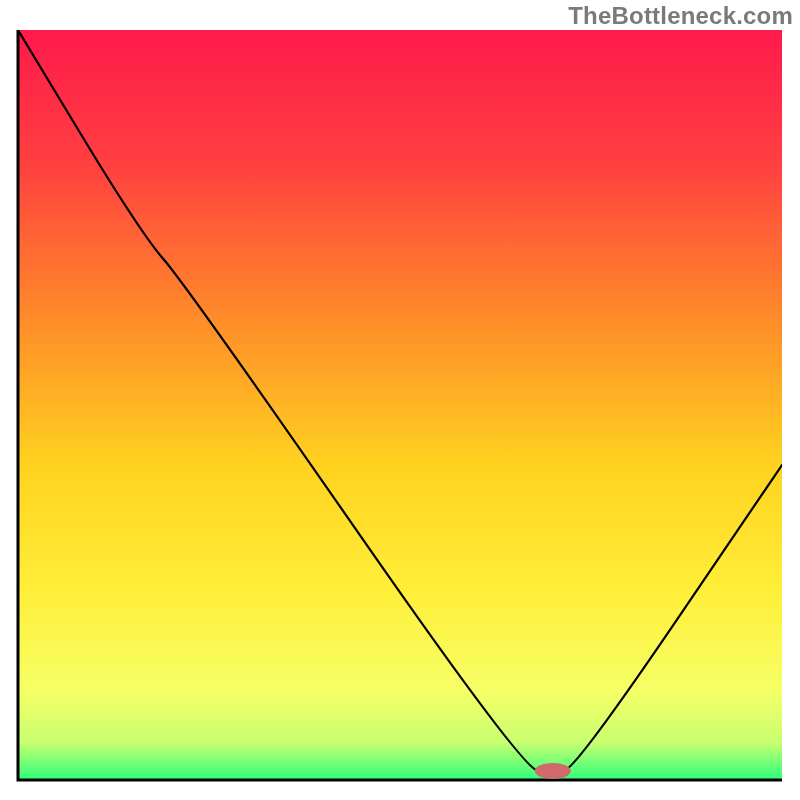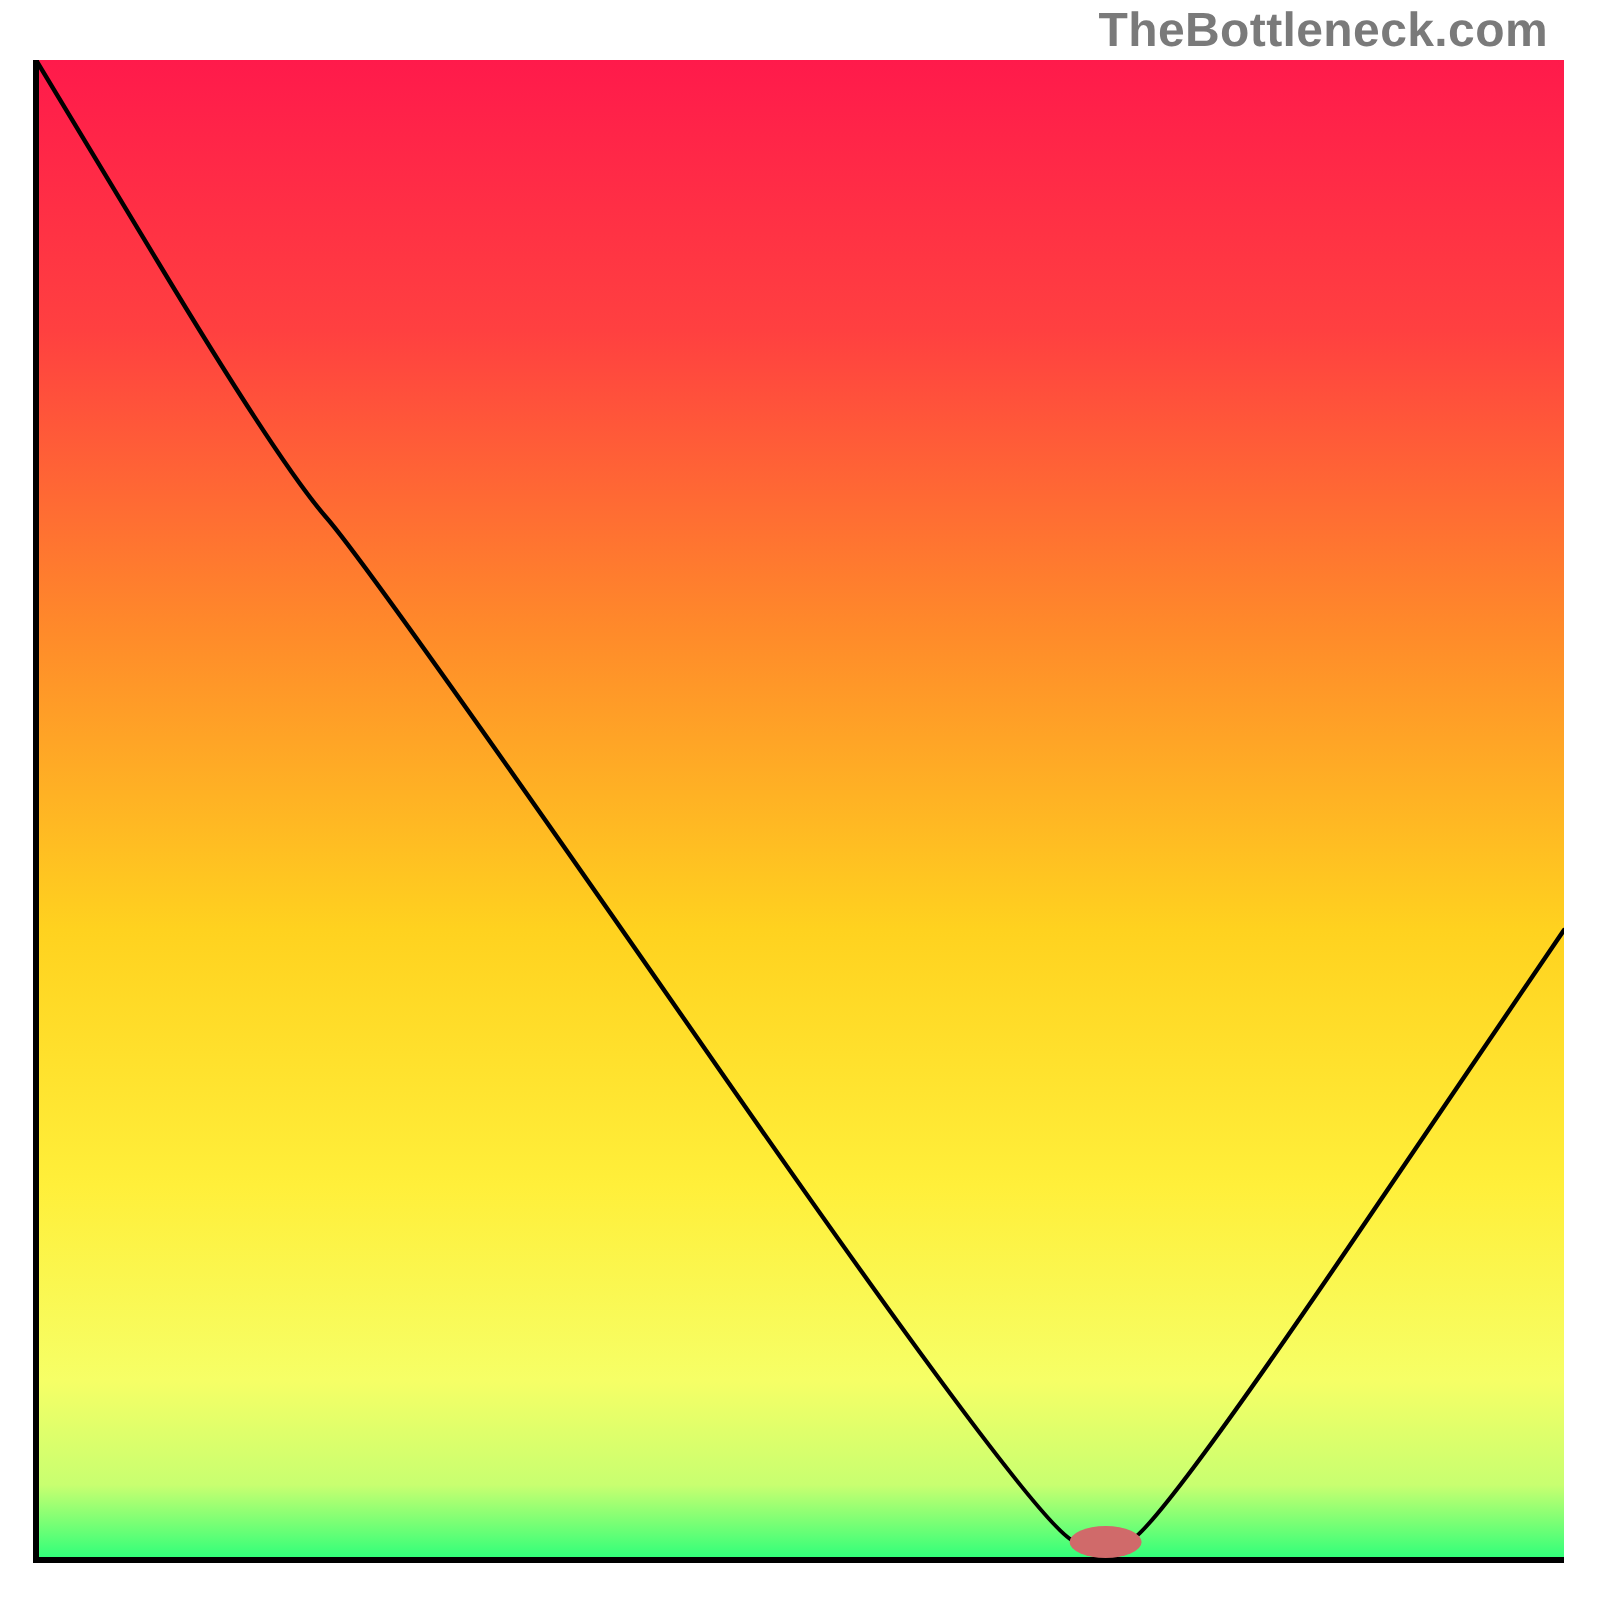--- a/index.html
+++ b/index.html
@@ -11,21 +11,21 @@
     overflow: hidden;
   }
   .container {
     position: relative;
     width: 800px;
     height: 800px;
   }
   .watermark {
     position: absolute;
     top: 2px;
-    right: 26px;
+    right: 7px;
     font-family: Arial, Helvetica, sans-serif;
     font-size: 24px;
     font-weight: bold;
     color: #7a7a7a;
     letter-spacing: 0.2px;
     z-index: 5;
     margin-left: 46px;
   }
   svg.plot {
     position: absolute;

